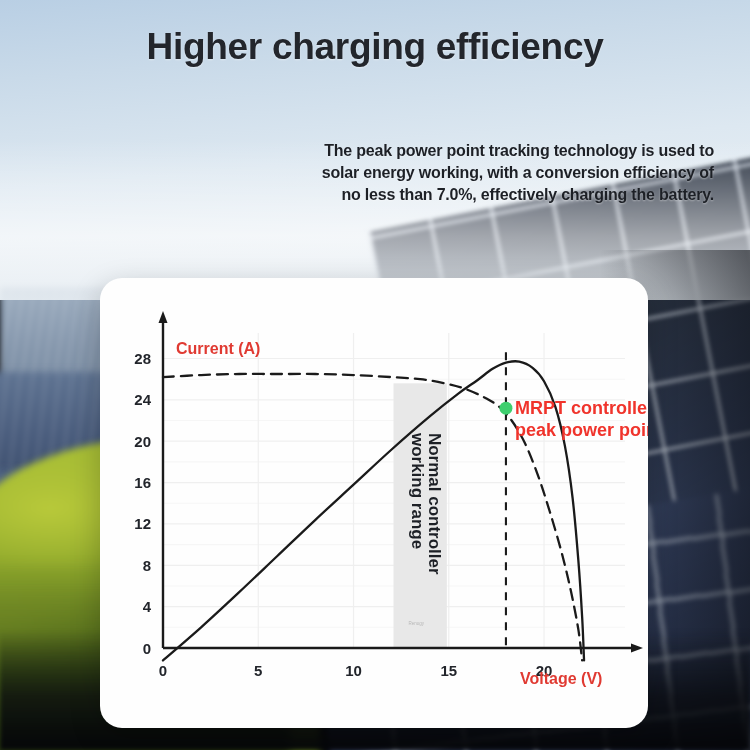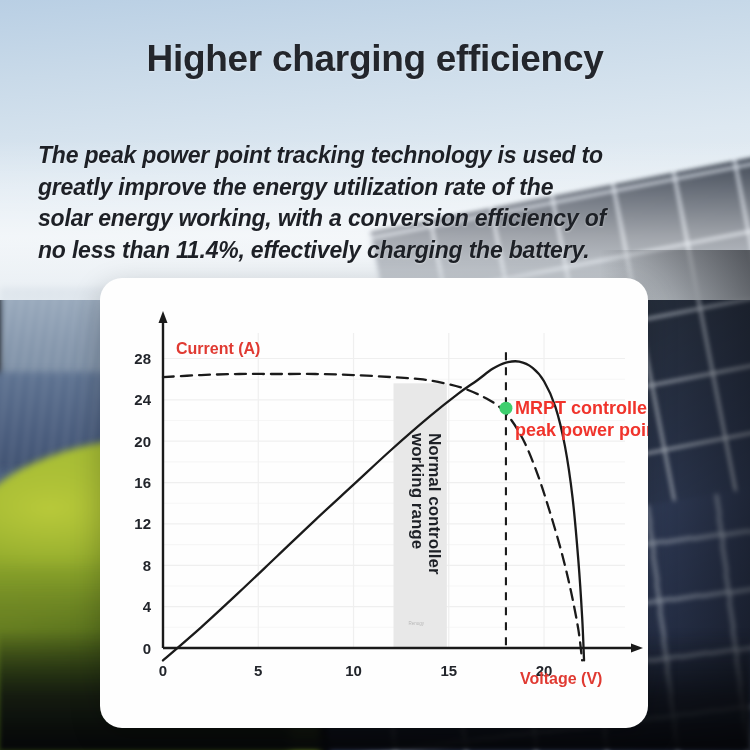--- a/index.html
+++ b/index.html
@@ -82,28 +82,27 @@
   .shadow-right{
     position:absolute;right:0;top:250px;width:150px;height:500px;
     background:linear-gradient(270deg,rgba(10,12,17,.55) 0%,rgba(10,12,17,0) 100%);
   }
 
   
   #headline{position:absolute;left:0;top:26px;width:750px;text-align:center;}
   .h-line{
     font-weight:700;color:#23262c;letter-spacing:-.3px;line-height:1.12;
     text-shadow:0 1px 2px rgba(255,255,255,.45);
-    margin-top:12px;
   }
   .h1{font-size:37px;}
   .h2{font-size:37px;}
   #subcopy{
-    position:absolute;left:38px;top:140px;width:676px;text-align:left;
-    font-size:23px;font-weight:700;line-height:1.38;color:#1d2026;
-    letter-spacing:-.2px;text-shadow:0 1px 2px rgba(255,255,255,.4);font-style:italic;
+    position:absolute;left:38px;top:140px;width:676px;text-align:right;
+    font-size:16px;font-weight:700;line-height:1.38;color:#1d2026;
+    letter-spacing:-.2px;text-shadow:0 1px 2px rgba(255,255,255,.4);
   }
   #subcopy div{white-space:nowrap;}
 
   
   #card{
     position:absolute;left:100px;top:278px;width:548px;height:450px;
     background:#fefefe;border-radius:22px;
     box-shadow:0 10px 30px rgba(0,0,0,.22);
   }
   #chart-svg{position:absolute;left:0;top:0;width:548px;height:450px;display:block;}
@@ -129,23 +128,22 @@
   <div class="shadow-right"></div>
   <div class="shadow-bottom"></div>
 </div>
 
 <div id="headline">
   <div class="h-line h1">Higher charging efficiency</div>
 </div>
 
 <div id="subcopy">
   <div>The peak power point tracking technology is used to</div>
-  <div>greatly improve the energy utilization rate of the</div>
   <div>solar energy working, with a conversion efficiency of</div>
-  <div>no less than 11.4%, effectively charging the battery.</div>
+  <div>no less than 7.0%, effectively charging the battery.</div>
 </div>
 
 <div id="card">
   <svg id="chart-svg" viewBox="0 0 548 450">
     <g id="gridlines">
         <line x1="63" y1="328.64406779661016" x2="525" y2="328.64406779661016" stroke="#efefef" stroke-width="1.2"></line>
         <line x1="63" y1="287.2881355932203" x2="525" y2="287.2881355932203" stroke="#efefef" stroke-width="1.2"></line>
         <line x1="63" y1="245.9322033898305" x2="525" y2="245.9322033898305" stroke="#efefef" stroke-width="1.2"></line>
         <line x1="63" y1="204.5762711864407" x2="525" y2="204.5762711864407" stroke="#efefef" stroke-width="1.2"></line>
         <line x1="63" y1="163.22033898305085" x2="525" y2="163.22033898305085" stroke="#efefef" stroke-width="1.2"></line>

